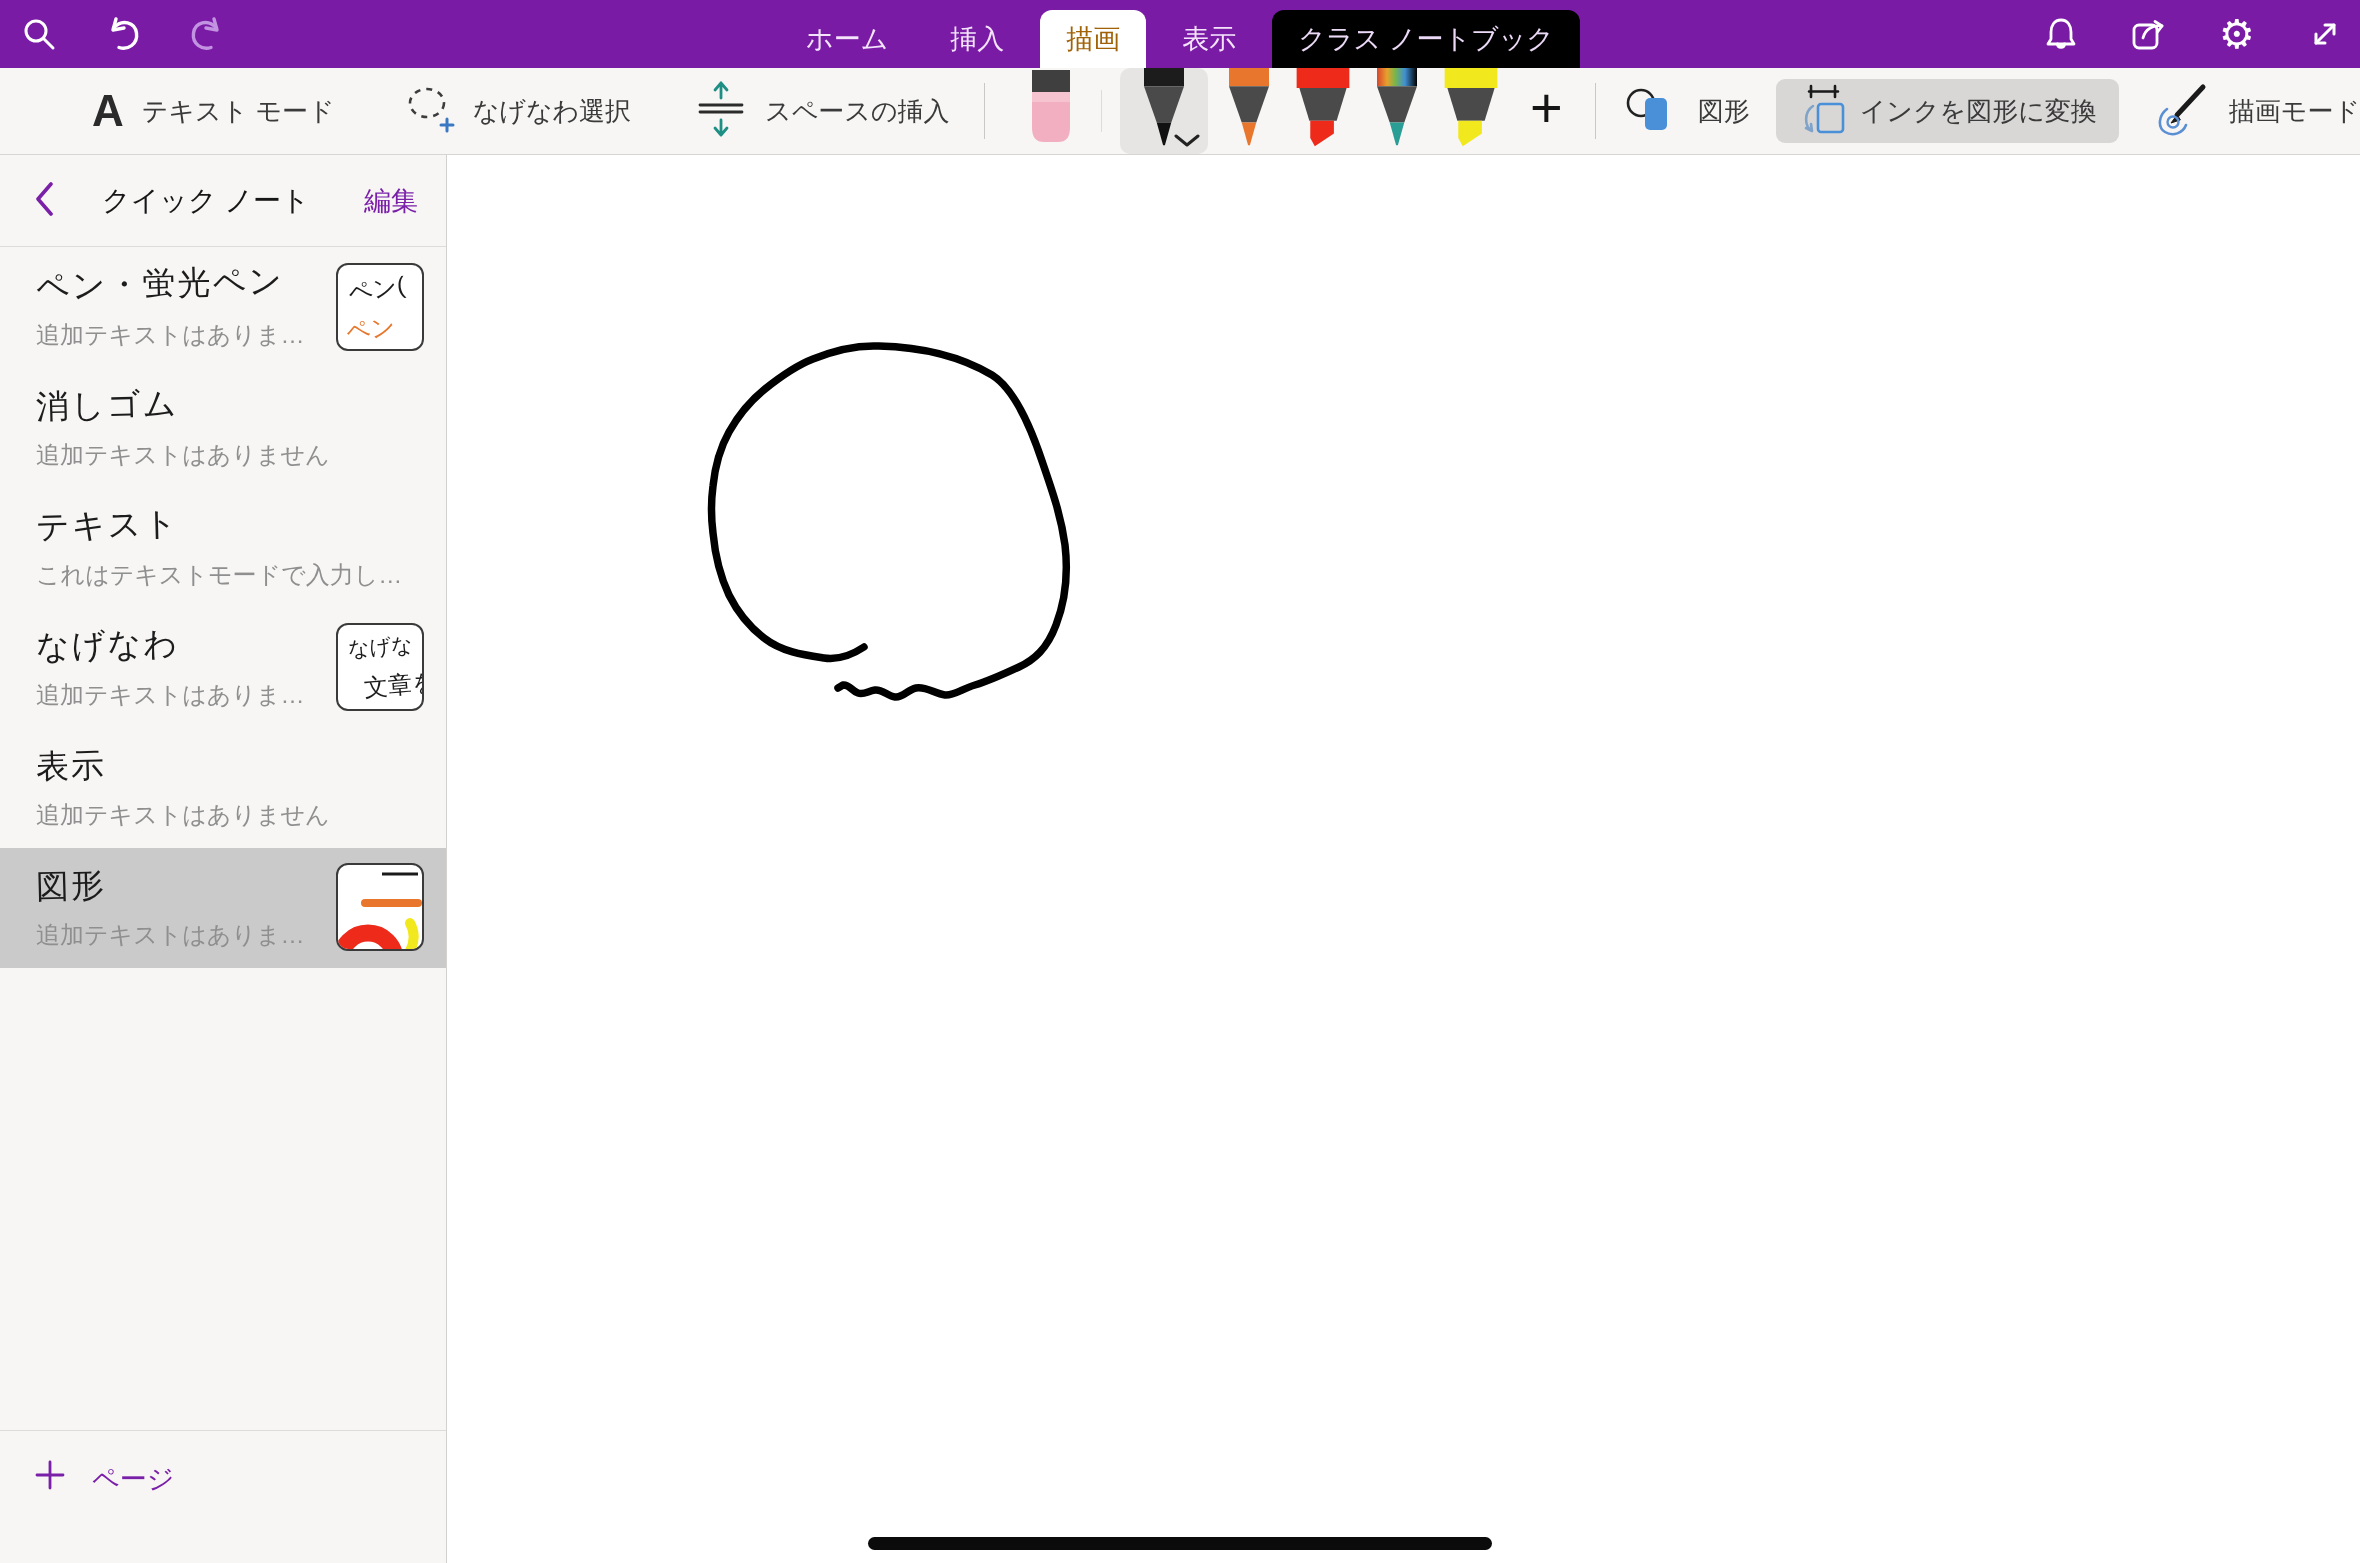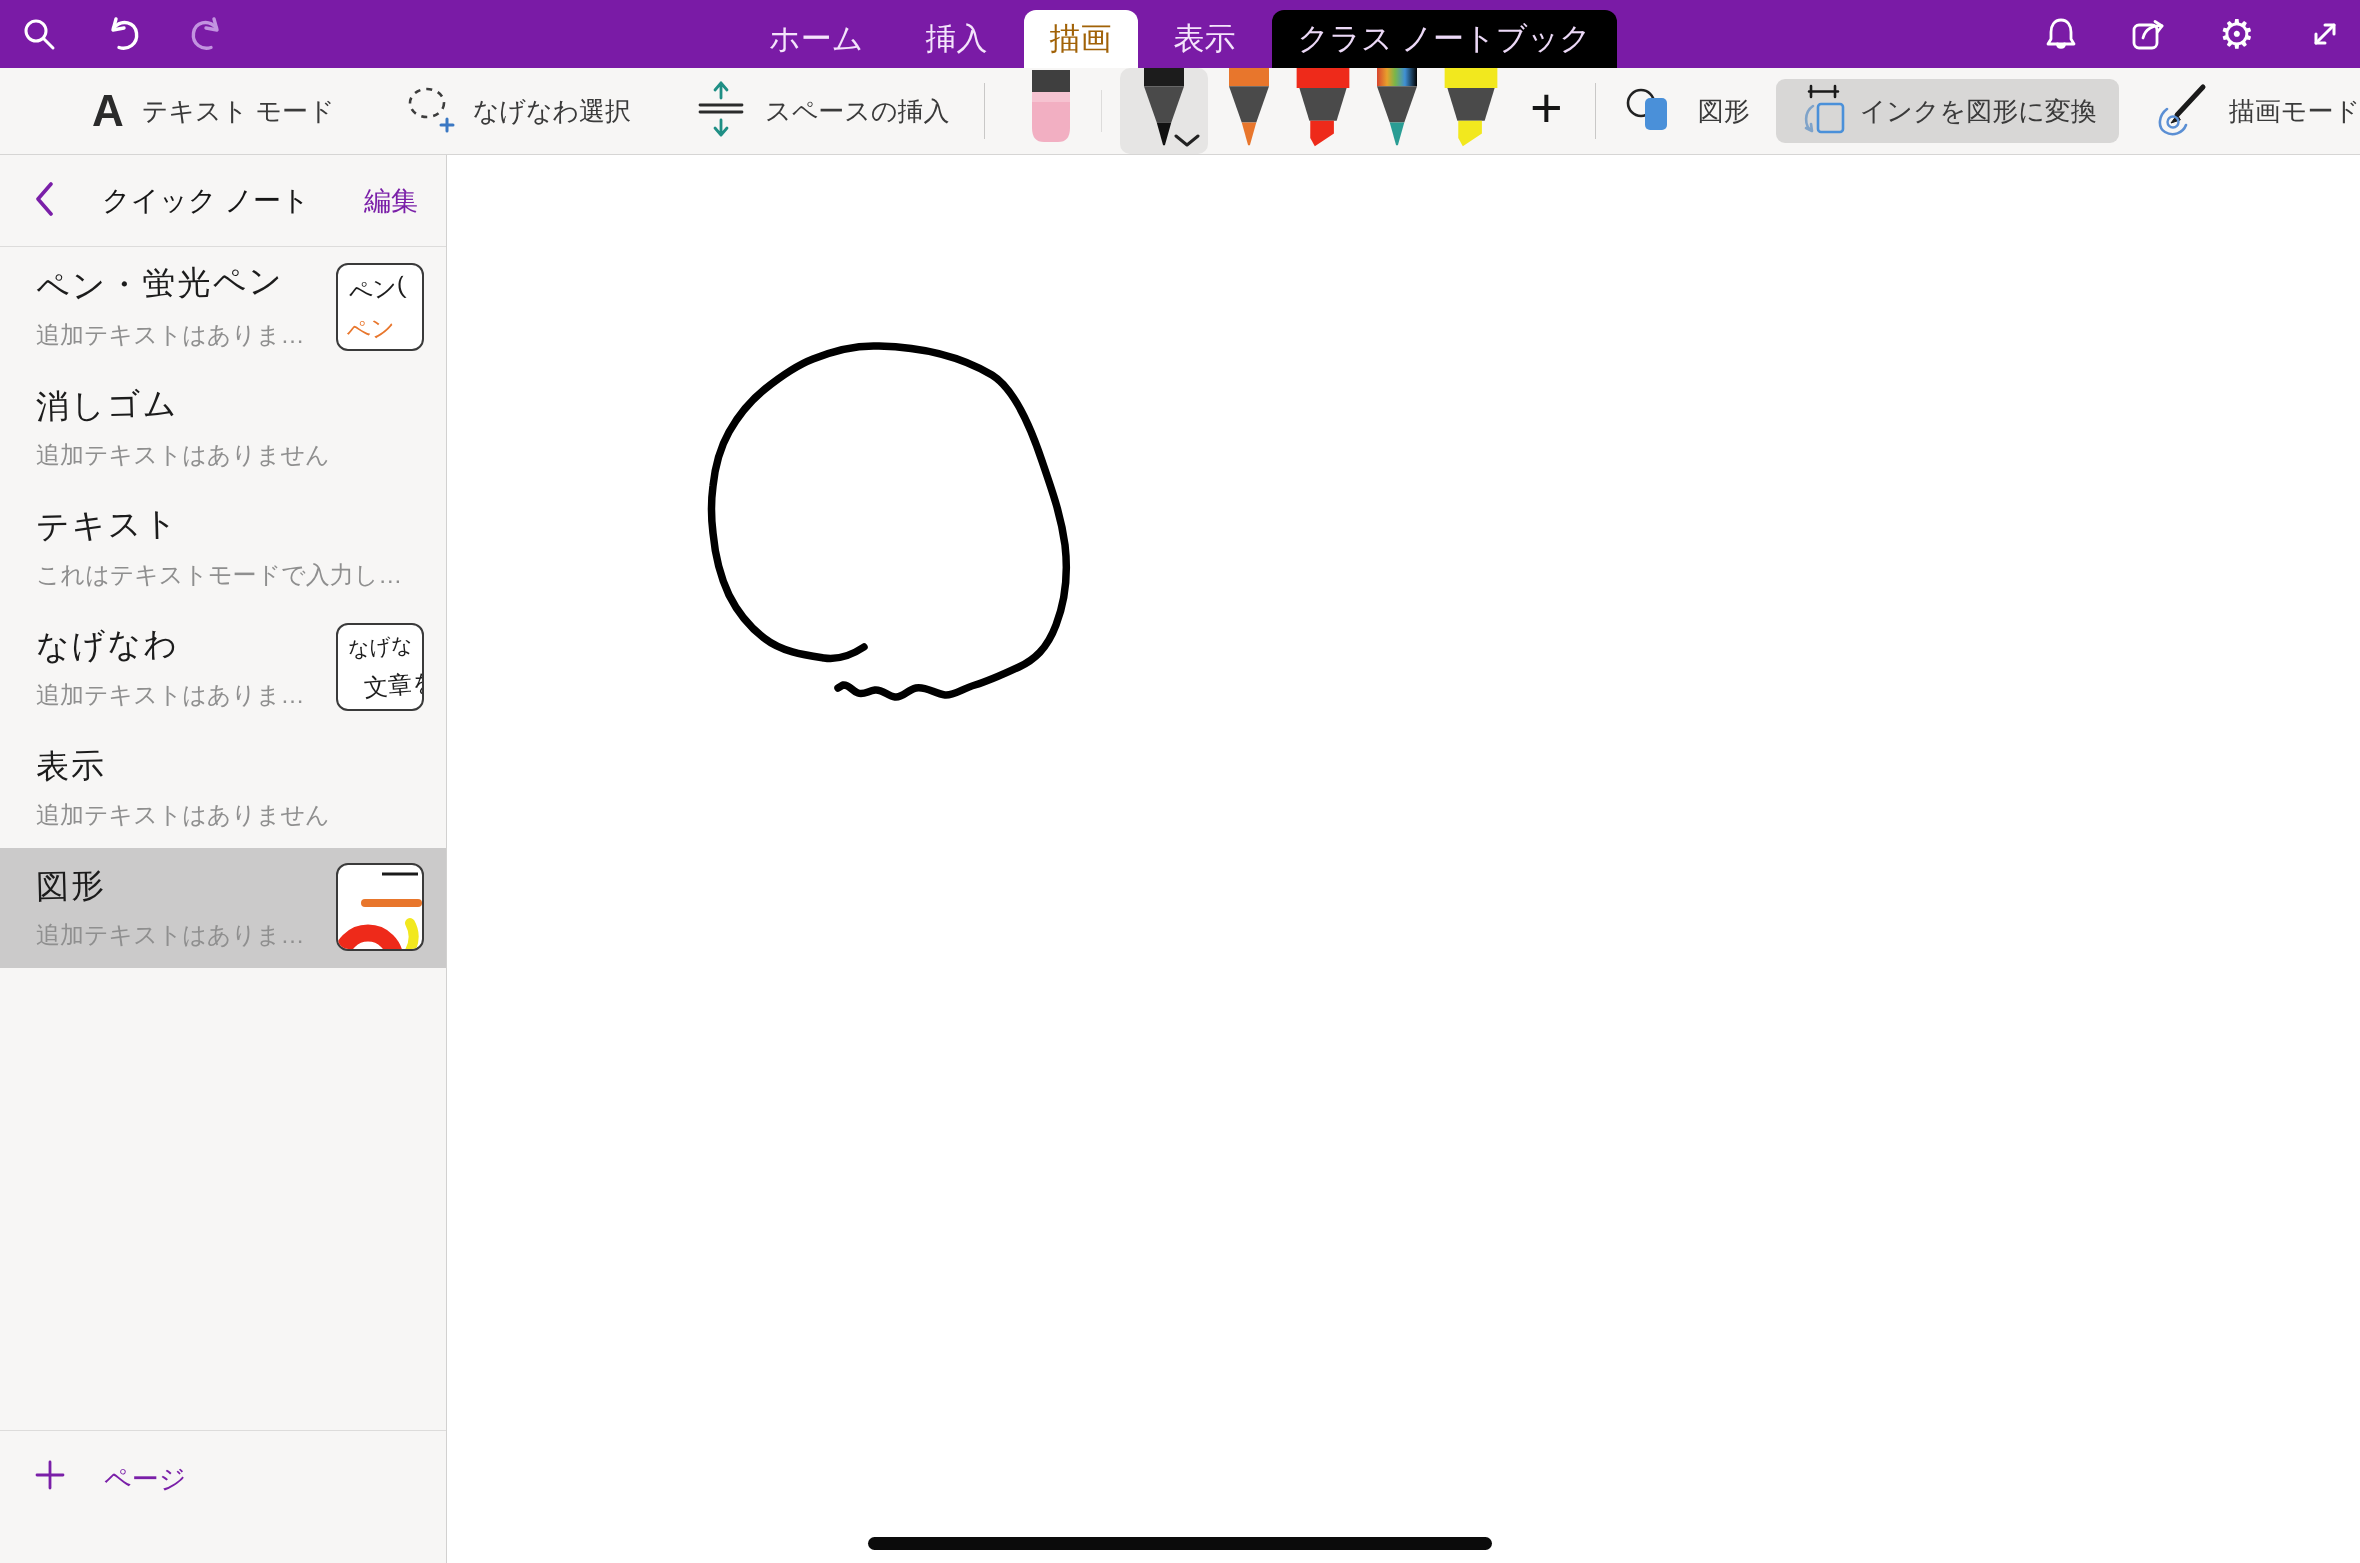--- a/index.html
+++ b/index.html
@@ -7,21 +7,21 @@
     font-family:"Liberation Sans","DejaVu Sans",sans-serif; background:#fff; }
 
   
   .topbar { position:absolute; left:0; top:0; width:2360px; height:68px;
     background:#7a1ba6; display:flex; align-items:center; }
   .topbar-left { display:flex; align-items:center; gap:42px; padding-left:18px; width:300px; }
   .tb-icon { width:42px; height:42px; display:flex; align-items:center; justify-content:center; cursor:pointer; }
   .tabs { position:absolute; left:0; right:0; top:0; height:68px;
     display:flex; justify-content:center; align-items:flex-end; gap:10px; pointer-events:none; }
   .tab { pointer-events:auto; height:58px; display:flex; align-items:center;
-    padding:0 26px; border-radius:12px 12px 0 0; color:#f4e4fb; font-size:31px; cursor:pointer; }
+    padding:0 26px; border-radius:12px 12px 0 0; color:#f4e4fb; font-size:27px; cursor:pointer; }
   .tab.selected { background:#ffffff; color:#a16207; }
   .tab.dark { background:#000000; color:#ecd9f7; }
   .topbar-right { position:absolute; right:14px; top:0; height:68px; display:flex; align-items:center; gap:46px; }
   .gear-glyph { color:#fff; font-size:40px; line-height:1; }
 
   
   .toolbar { position:absolute; left:0; top:68px; width:2360px; height:87px;
     background:#f7f6f5; border-bottom:1px solid #d6d5d4; display:flex; align-items:center; padding-left:92px; }
   .tgroup { display:flex; align-items:center; gap:18px; cursor:pointer; }
   .tlabel { font-size:26px; color:#3a3a3a; white-space:nowrap; }
@@ -52,21 +52,21 @@
     transform-origin:left; width:fit-content; margin-bottom:9px; }
   .row-sub { font-size:24px; color:#8f8f8f; }
   .thumb { position:absolute; right:22px; top:15px; width:88px; height:88px; background:#fff;
     border:2px solid #3a3a3a; border-radius:12px; overflow:hidden; }
   .thumb .t1 { position:absolute; left:10px; top:8px; font-size:24px; color:#1c1c1c; transform:rotate(-8deg); white-space:nowrap; }
   .thumb .t2 { position:absolute; left:8px; top:48px; font-size:24px; color:#e8762c; transform:rotate(-6deg); white-space:nowrap; }
   .thumb.thumb-lasso .t1 { color:#1c1c1c; font-size:21px; transform:rotate(-4deg); }
   .thumb.thumb-lasso .t2 { color:#1c1c1c; left:26px; top:44px; transform:rotate(-5deg); }
   .sb-footer { position:absolute; bottom:0; left:0; right:0; height:133px;
     border-top:1px solid #dddcdb; display:flex; align-items:flex-start; padding:28px 0 0 34px; cursor:pointer; }
-  .footer-label { font-size:27px; color:#7a1fa8; margin-left:38px; margin-top:2px; }
+  .footer-label { font-size:27px; color:#7a1fa8; margin-left:26px; margin-top:2px; }
 
   
   .canvas { position:absolute; left:448px; top:155px; width:1912px; height:1408px; background:#ffffff; }
   .home-indicator { position:absolute; left:868px; bottom:13px; width:624px; height:13px;
     background:#0b0b0b; border-radius:7px; cursor:grab; }
 </style>
 </head>
 <body>
 
 <div class="topbar">

